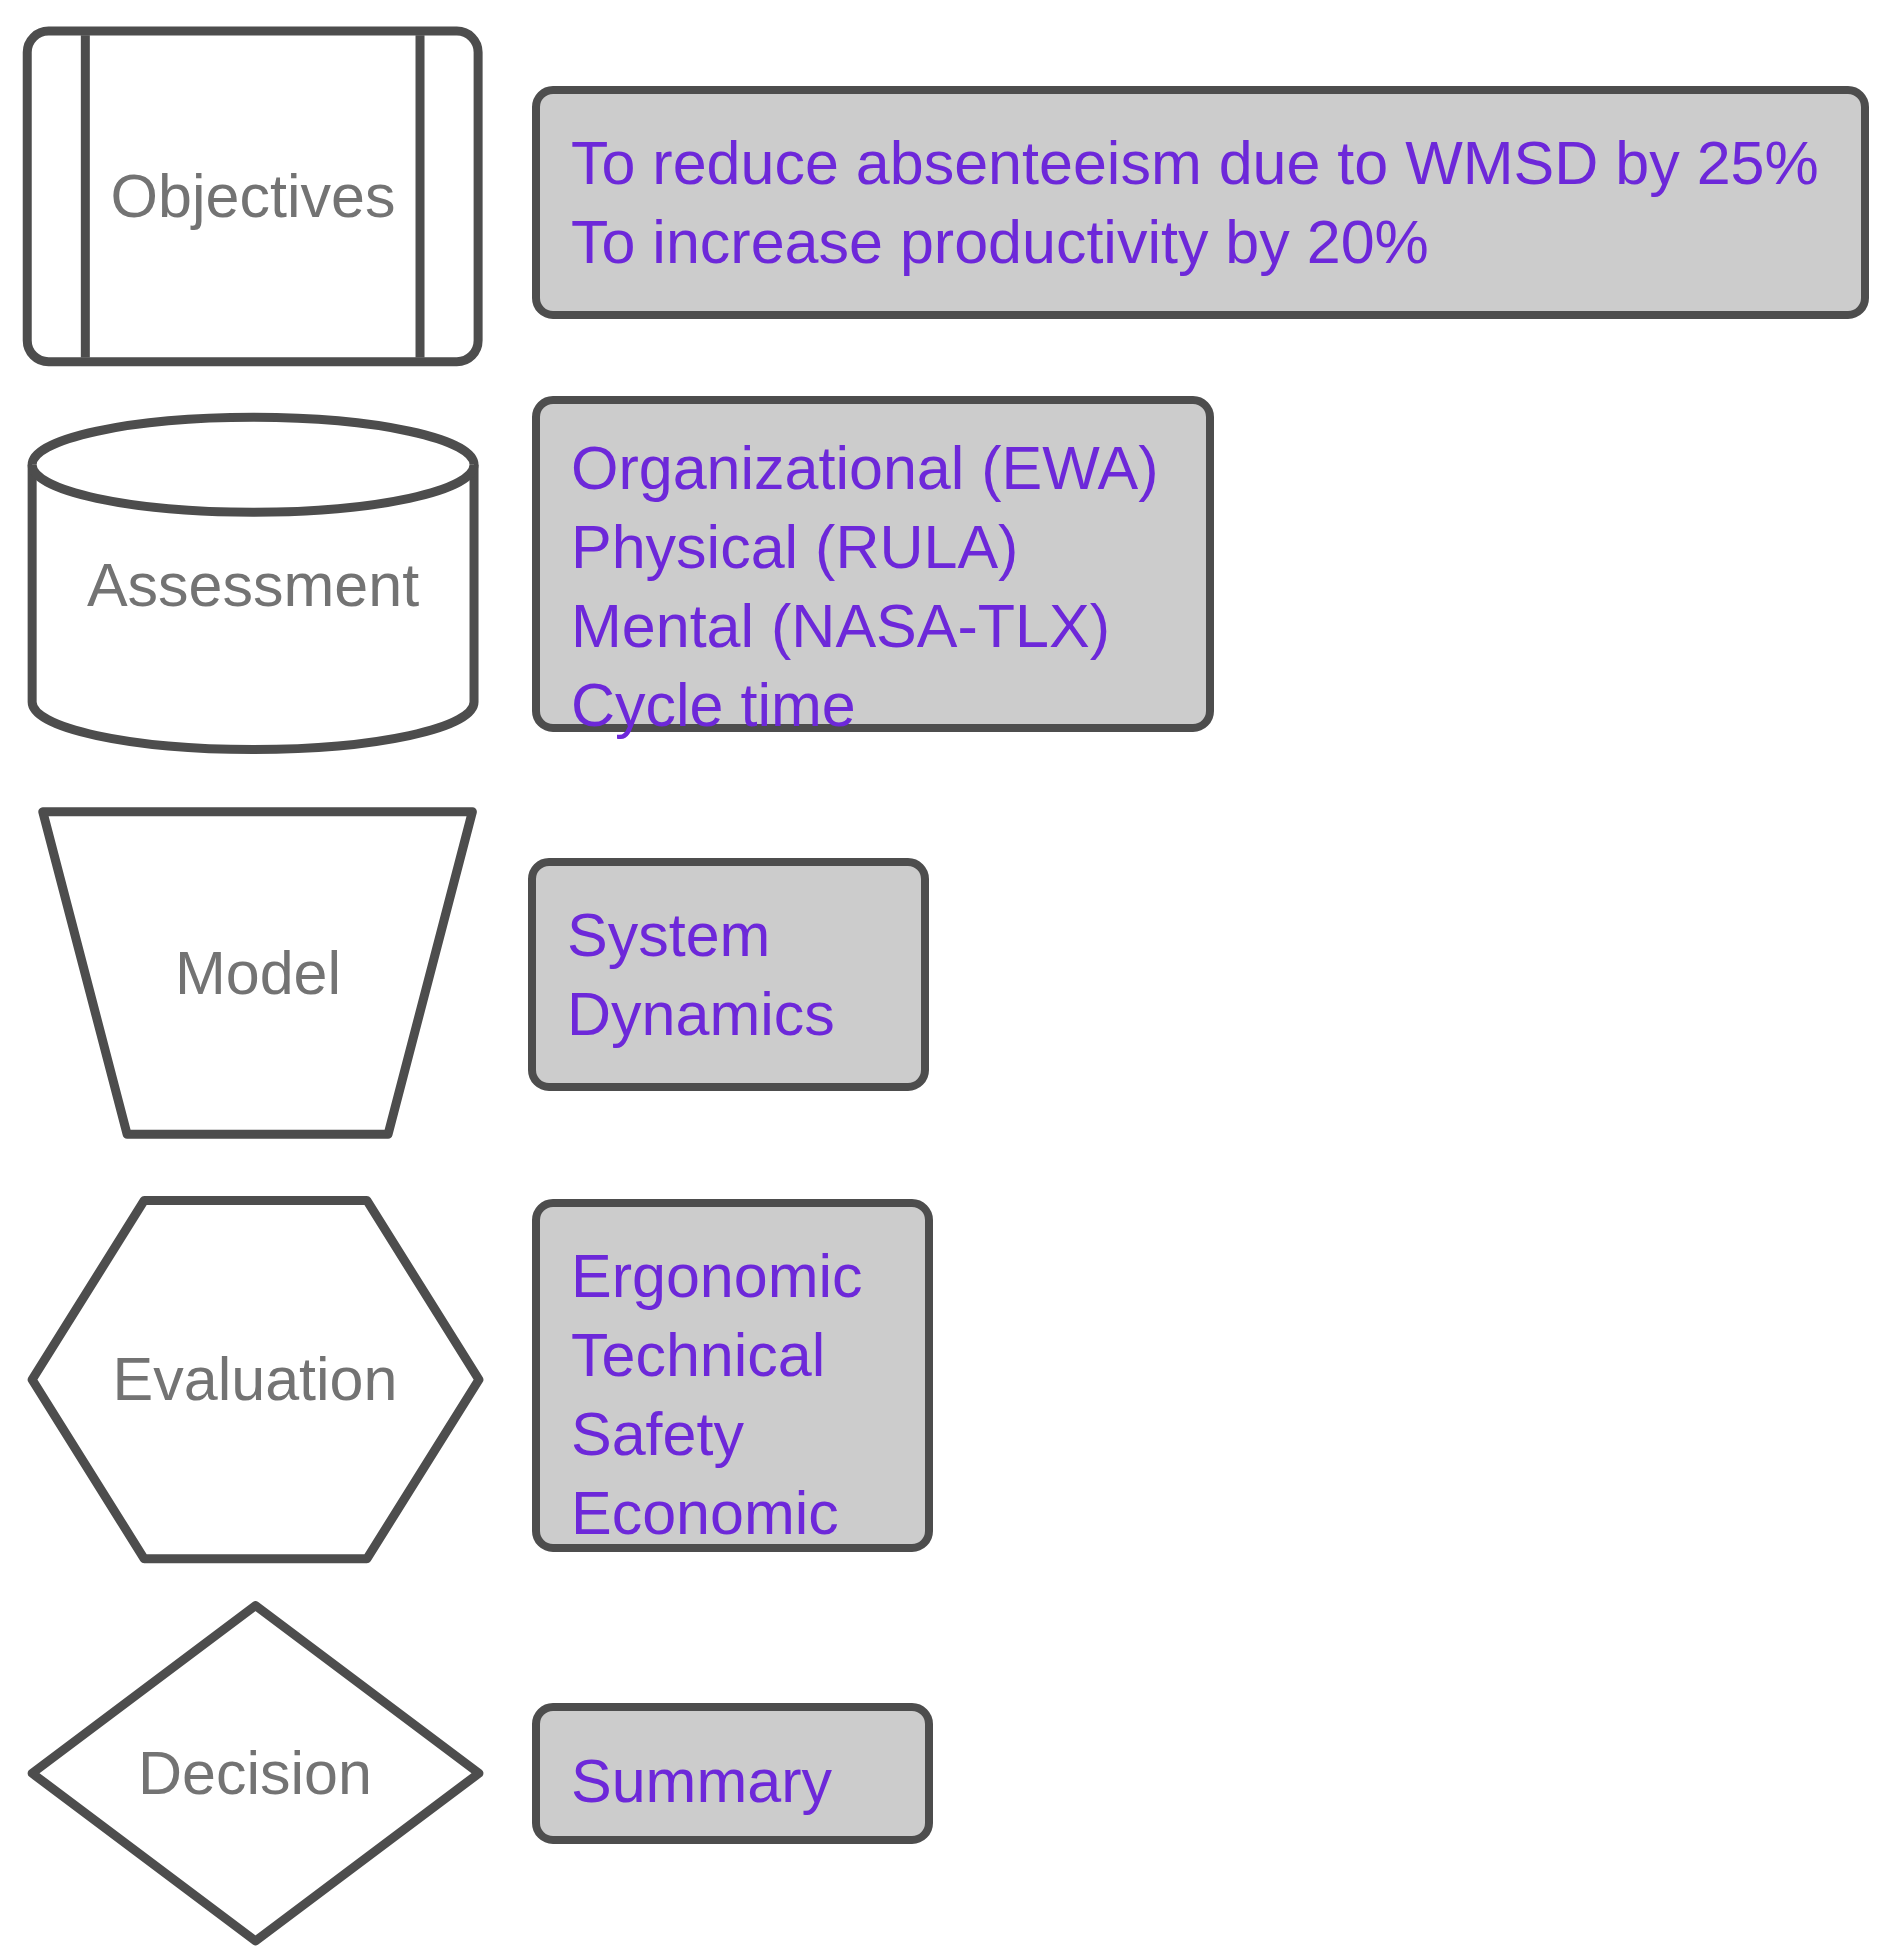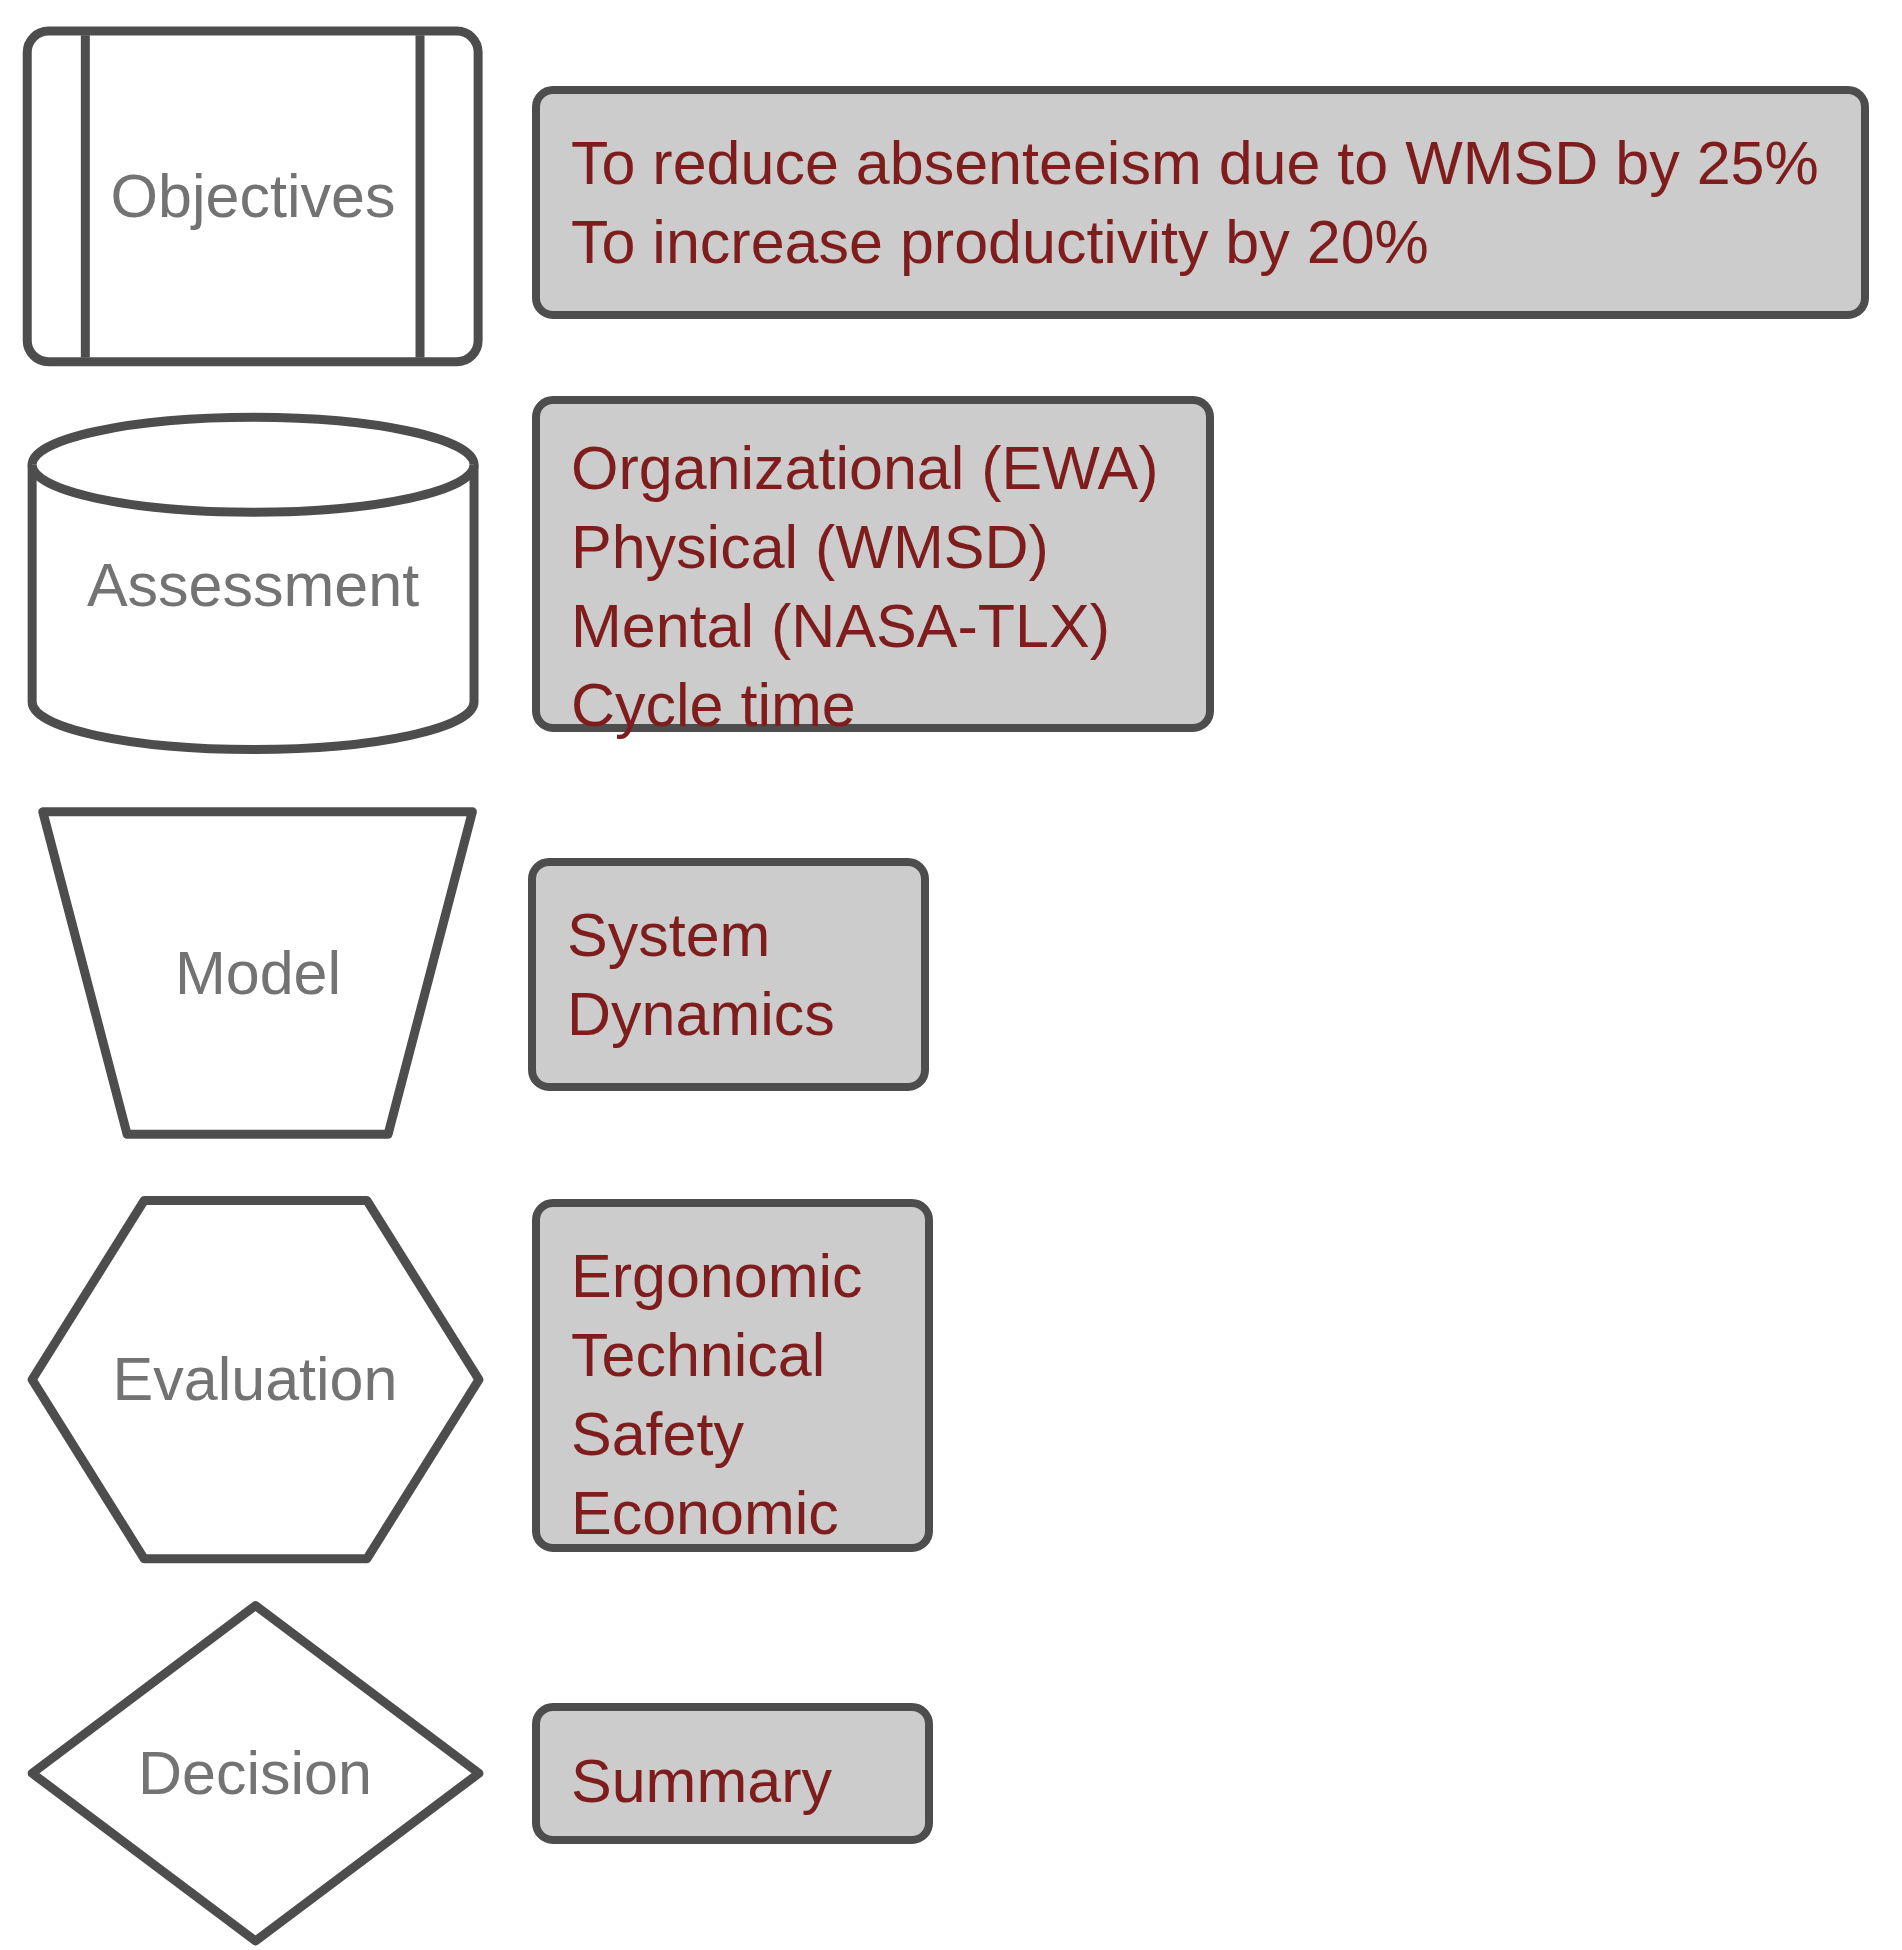--- a/index.html
+++ b/index.html
@@ -39,21 +39,21 @@
     position: absolute;
     box-sizing: border-box;
     background: #CCCCCC;
     border: 8.2px solid #4D4D4D;
     border-radius: 21px;
     display: flex;
     flex-direction: column;
     justify-content: flex-start;
   }
   .note-box .note-line {
-    color: #7f1d1d;
+    color: #6d28d9;
     font-family: "Liberation Sans", sans-serif;
     font-size: 61px;
     line-height: 1.30;
     white-space: nowrap;
   }
 </style>
 </head>
 <body>
 
 <div id="canvas">
@@ -109,21 +109,21 @@
 
   <div class="shape-label" style="left:70px; top:1712px; width:370px; height:123px;">Decision</div>
 
   <div class="note-box" style="left:532px; top:86px; width:1337px; height:233px; padding:29.5px 31px 0 31px;">
     <div class="note-line">To reduce absenteeism due to WMSD by 25%</div>
     <div class="note-line">To increase productivity by 20%</div>
   </div>
 
   <div class="note-box" style="left:532px; top:396px; width:682px; height:336px; padding:24.5px 31px 0 31px;">
     <div class="note-line">Organizational (EWA)</div>
-    <div class="note-line">Physical (WMSD)</div>
+    <div class="note-line">Physical (RULA)</div>
     <div class="note-line">Mental (NASA-TLX)</div>
     <div class="note-line">Cycle time</div>
   </div>
 
   <div class="note-box" style="left:528px; top:858px; width:401px; height:233px; padding:29.5px 31px 0 31px;">
     <div class="note-line">System</div>
     <div class="note-line">Dynamics</div>
   </div>
 
   <div class="note-box" style="left:532px; top:1199px; width:401px; height:353px; padding:29.5px 31px 0 31px;">

